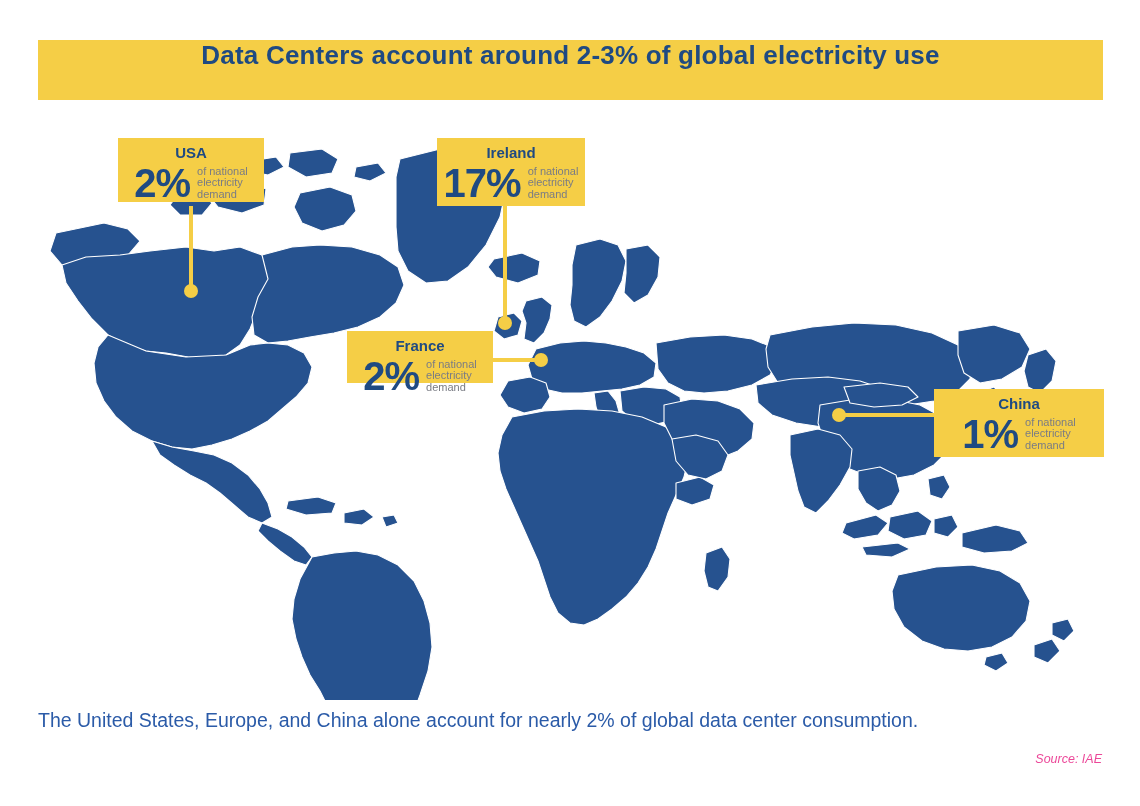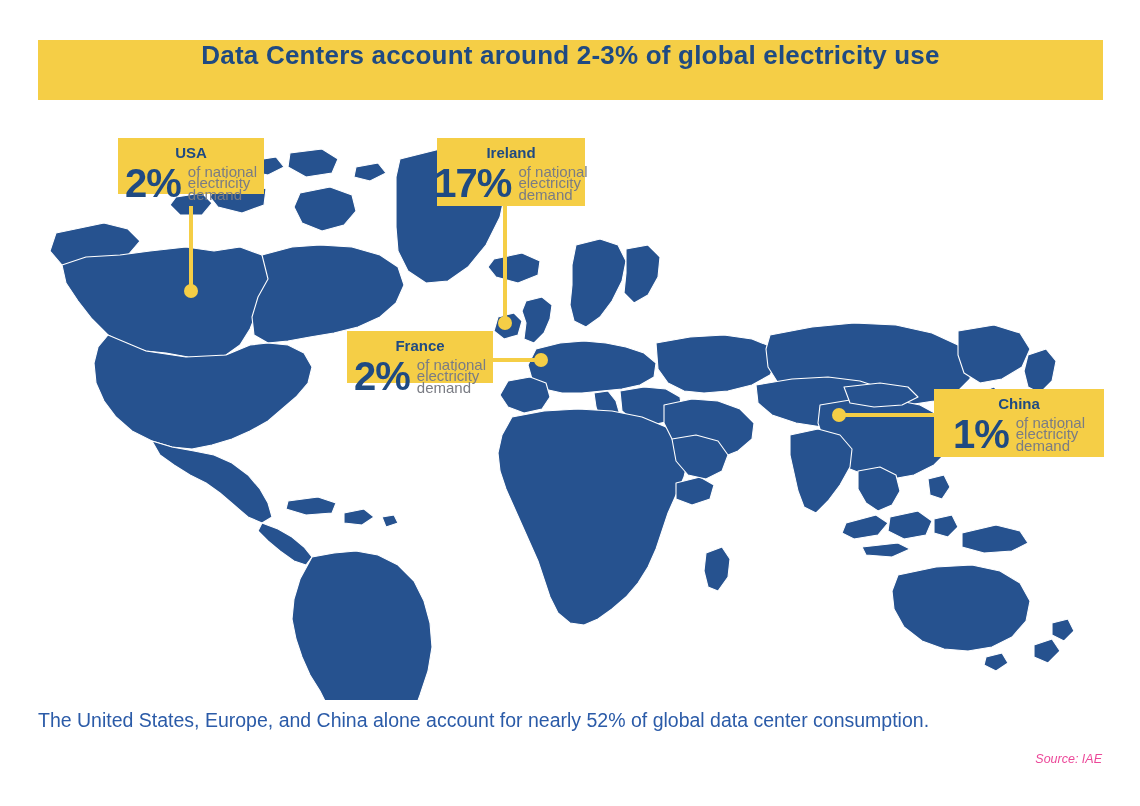--- a/index.html
+++ b/index.html
@@ -91,27 +91,27 @@
   .callout-pct {
     color: #1F4A82;
     font-weight: bold;
     font-size: 40px;
     line-height: 40px;
     letter-spacing: -1px;
     white-space: nowrap;
   }
   .callout-note {
     color: #7A7C84;
-    font-size: 15px;
+    font-size: 11px;
     line-height: 11.5px;
     white-space: nowrap;
   }
 
   
-  #callout-usa     { left: 118px; top: 138px;  width: 146px; height: 56px; }
+  #callout-usa     { left: 118px; top: 138px;  width: 146px; height: 64px; }
   #callout-ireland { left: 437px; top: 138px;  width: 148px; height: 68px; }
   #callout-france  { left: 347px; top: 331px;  width: 146px; height: 52px; }
   #callout-china   { left: 934px; top: 389px;  width: 170px; height: 68px; }
 
   
   #caption {
     position: absolute;
     left: 38px;
     top: 708px;
     width: 1065px;
@@ -304,14 +304,14 @@
   <div class="callout-row">
     <div class="callout-pct">1%</div>
     <div class="callout-note">
       <div>of national</div>
       <div>electricity</div>
       <div>demand</div>
     </div>
   </div>
 </div>
 
-<div id="caption">The United States, Europe, and China alone account for nearly 52% of global data center consumption.</div>
+<div id="caption">The United States, Europe, and China alone account for nearly 2% of global data center consumption.</div>
 <div id="source">Source: IAE</div>
 
 </body></html>

